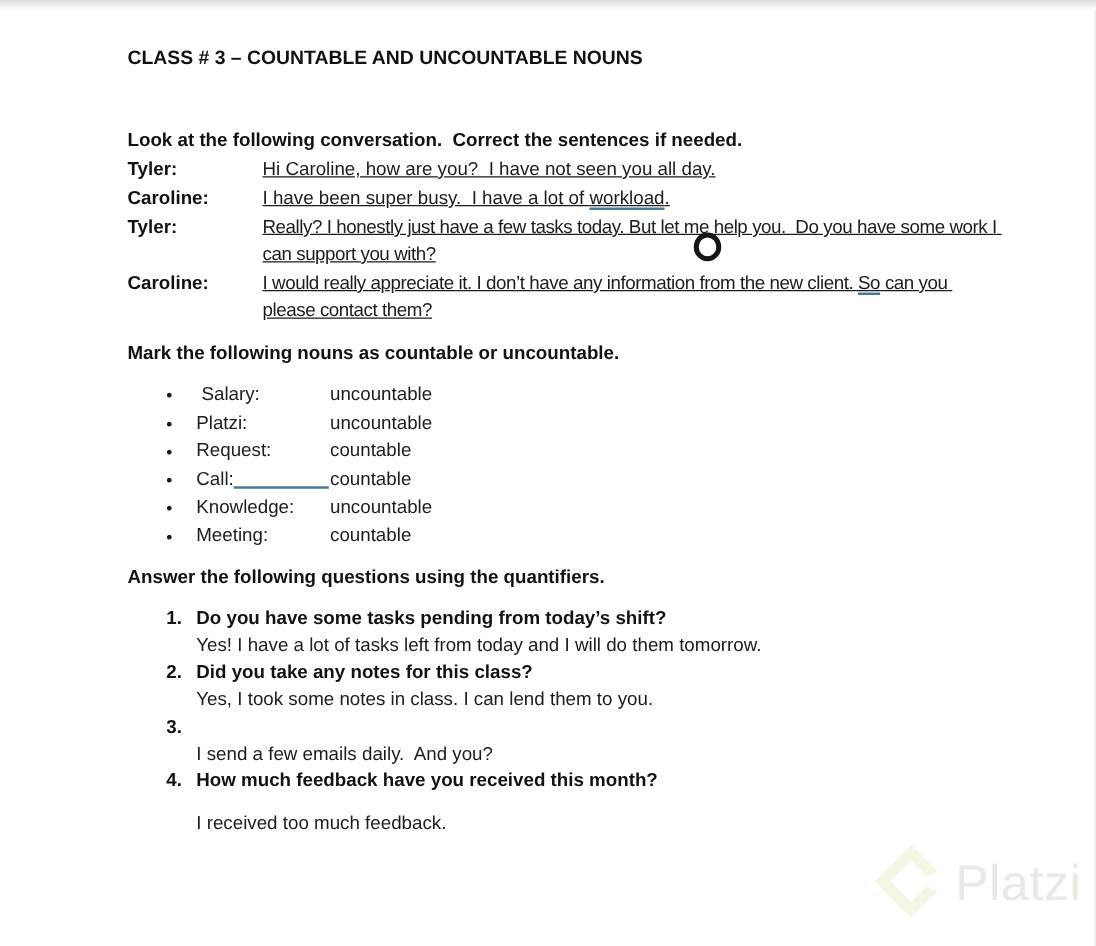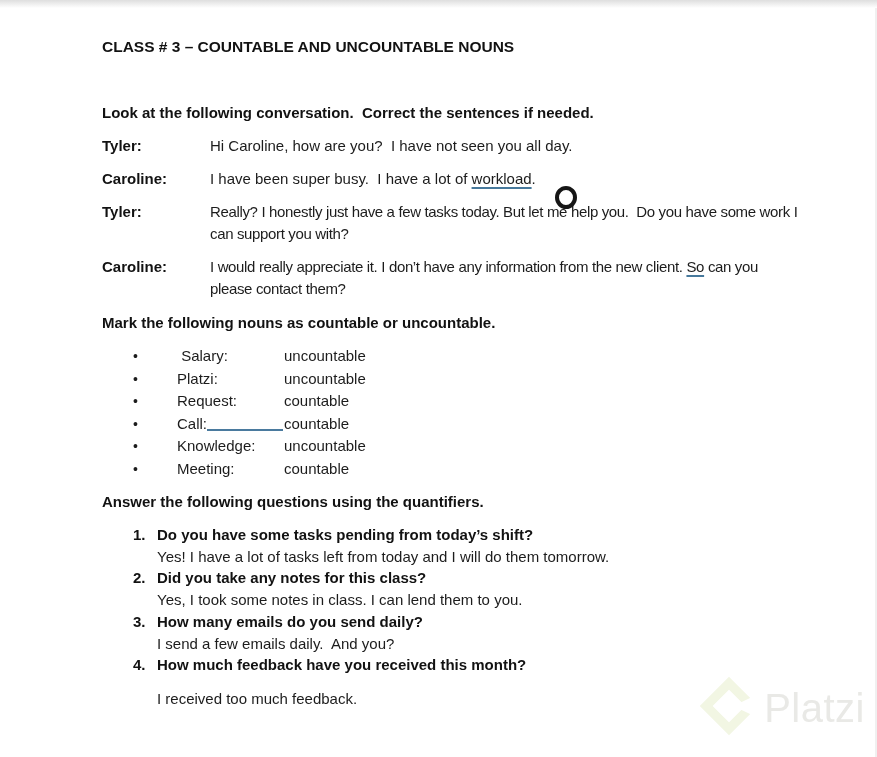--- a/index.html
+++ b/index.html
@@ -27,35 +27,35 @@
     white-space: pre-wrap;
   }
   .intro { margin-top: 13px; line-height: 22px; white-space: pre-wrap; }
   .section-heading {
     font-weight: bold; line-height: 22px; color: #121212; white-space: pre-wrap;
   }
   .h-conv { margin-top: 45px; }
   .h-mark { margin-top: 12px; }
   .h-ans  { margin-top: 11px; }
 
-  .turn { display: flex; margin-top: 11px; line-height: 22px; }
+  .turn { display: flex; margin-top: 1px; line-height: 22px; }
   .speaker { font-weight: bold; width: 108px; flex: 0 0 108px; color: #121212; }
-  .line { width: 592px; white-space: pre-wrap; }
+  .line { width: 592px; white-space: pre-wrap; text-decoration: underline; }
   .condensed .line { letter-spacing: -0.35px; }
   .ul {
     text-decoration: underline;
     text-decoration-color: #47799c;
     text-decoration-thickness: 1.5px;
     text-underline-offset: 3px;
   }
 
   .noun-list { margin-top: 11px; }
   .noun-row { display: flex; line-height: 22.5px; }
   .bullet { width: 24px; flex: 0 0 24px; margin-left: 31px; font-size: 14px; }
-  .noun-label { width: 107px; flex: 0 0 107px; display: flex; white-space: pre; margin-left: 20px; }
+  .noun-label { width: 107px; flex: 0 0 107px; display: flex; white-space: pre; }
   .noun-label .lbl-text { white-space: pre; }
   .gap-underline {
     flex: 1; border-bottom: 2px solid #4a7a9e; margin-bottom: 4px; margin-right: 1px;
   }
   .noun-value { white-space: pre; }
 
   .q-list { margin-top: 11px; }
   .q-row { display: flex; line-height: 21.7px; }
   .q-num { width: 24px; flex: 0 0 24px; margin-left: 31px; font-weight: bold; color: #121212; }
   .q-text { font-weight: bold; color: #121212; white-space: pre-wrap; width: 640px; }
@@ -154,21 +154,20 @@
     <div class="a-row">Yes! I have a lot of tasks left from today and I will do them tomorrow.</div>
 
     <div class="q-row">
       <span class="q-num">2.</span>
       <span class="q-text">Did you take any notes for this class?</span>
     </div>
     <div class="a-row">Yes, I took some notes in class. I can lend them to you.</div>
 
     <div class="q-row">
       <span class="q-num">3.</span>
-      <span class="q-text">How many emails do you send daily?</span>
     </div>
     <div class="a-row">I send a few emails daily.  And you?</div>
 
     <div class="q-row">
       <span class="q-num">4.</span>
       <span class="q-text">How much feedback have you received this month?</span>
     </div>
     <div class="a-row a-gap">I received too much feedback.</div>
   </div>
 

